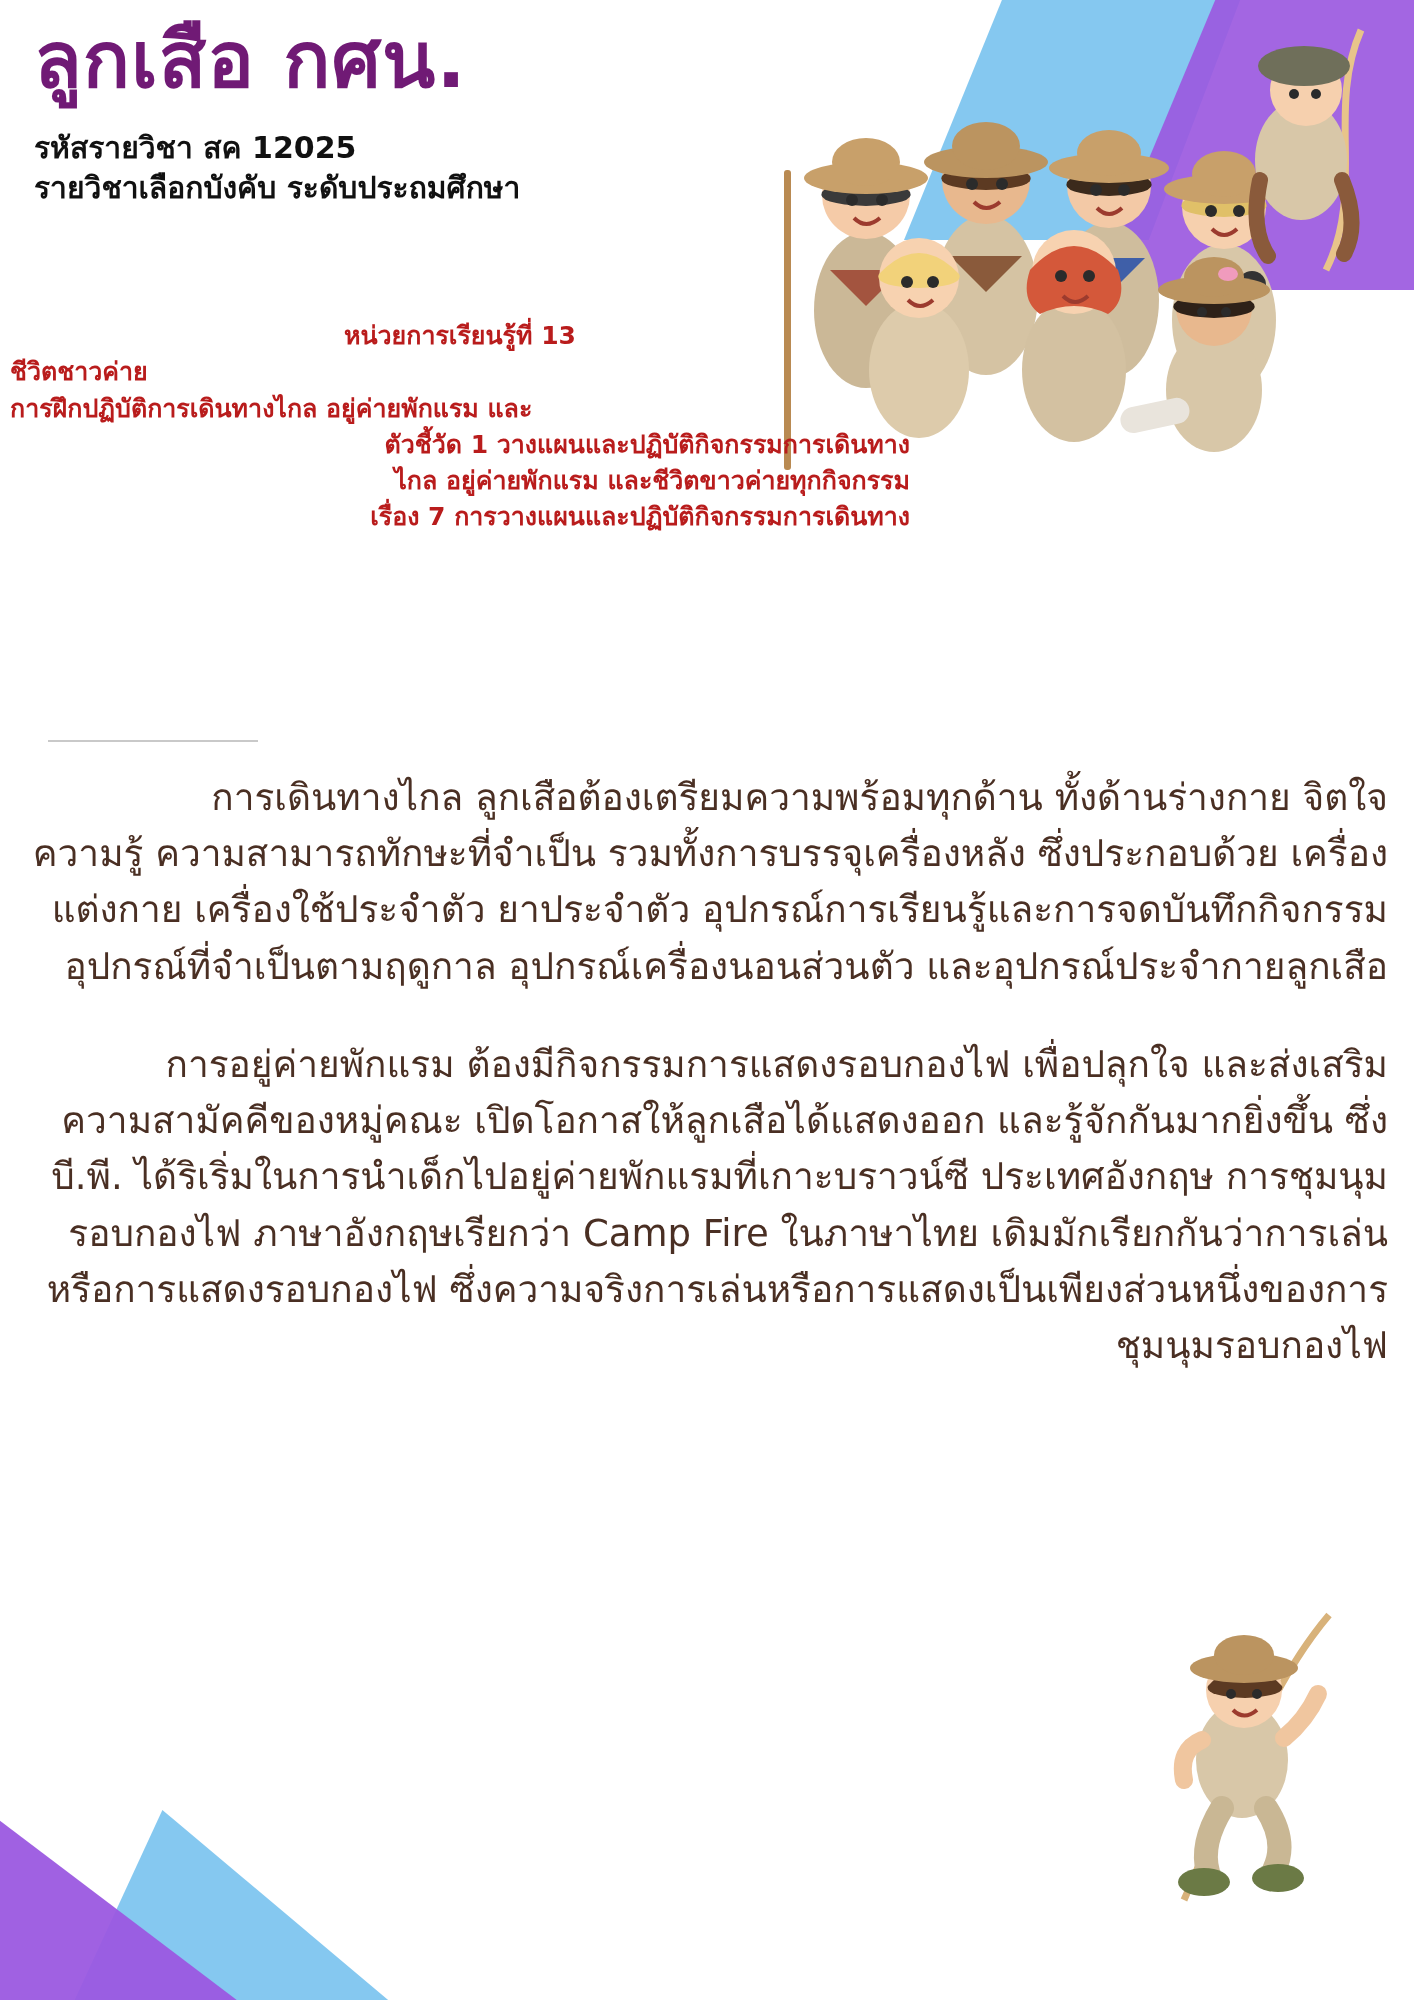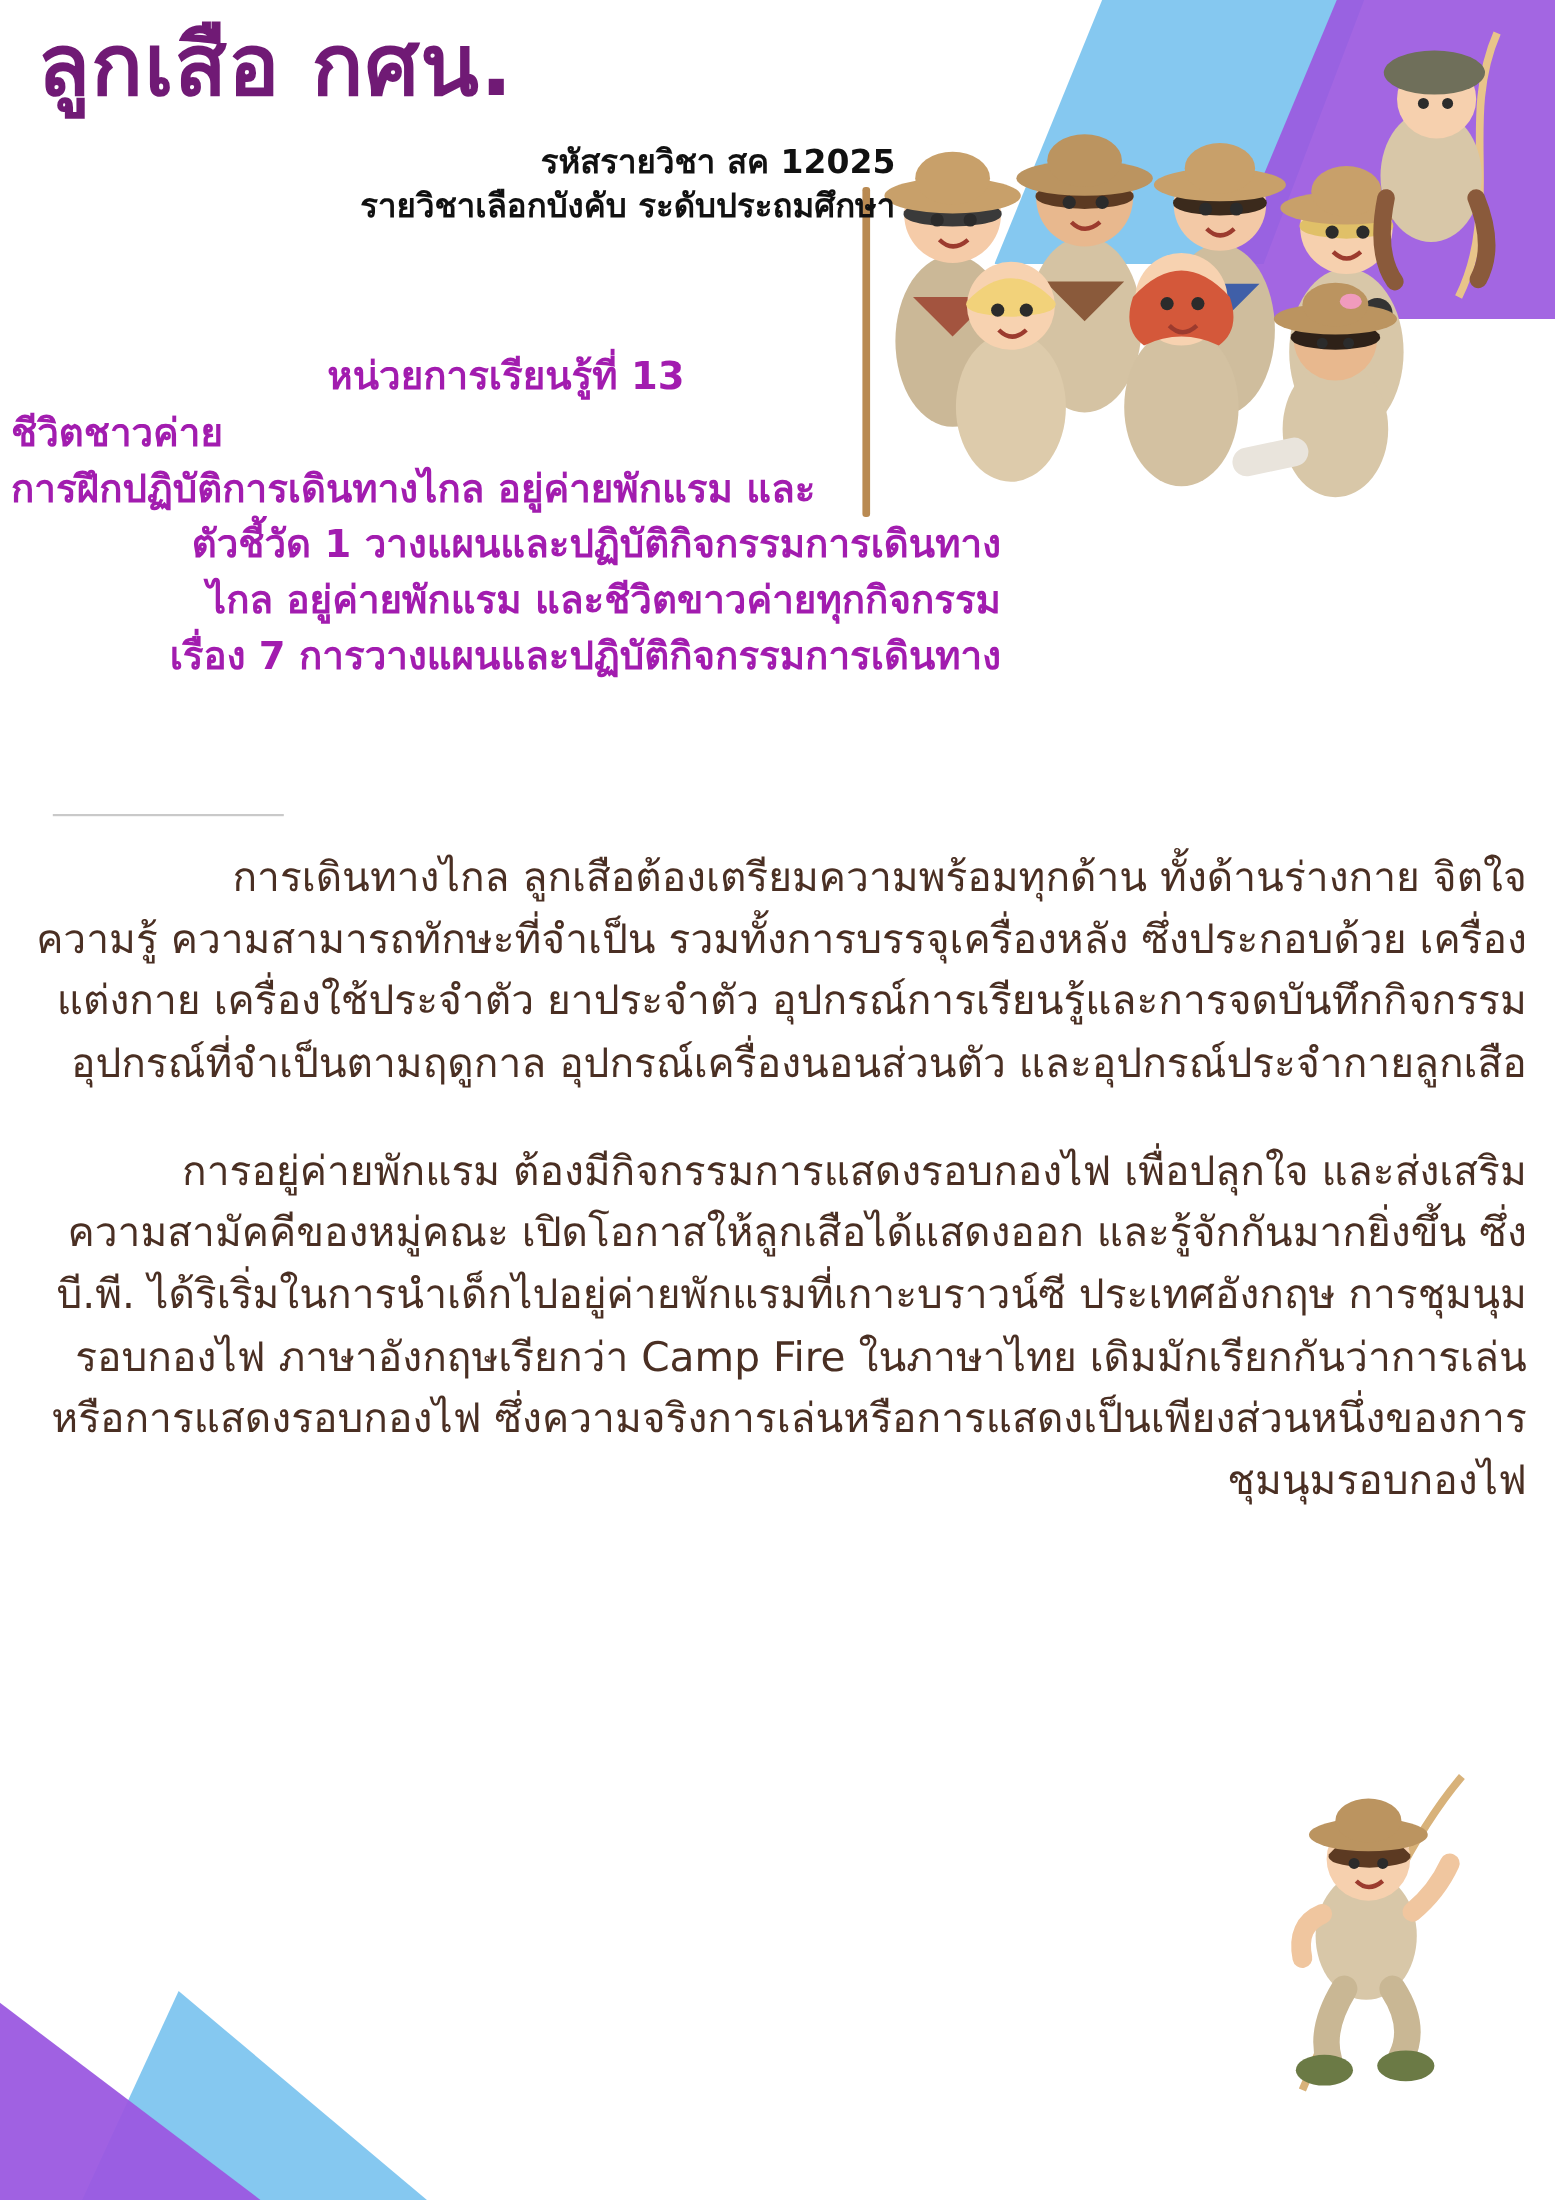--- a/index.html
+++ b/index.html
@@ -64,32 +64,31 @@
     margin: 0 0 24px 0;
     white-space: nowrap;
   }
   .course-code,
   .course-type {
     font-size: 30px;
     font-weight: 700;
     color: #111111;
     line-height: 1.35;
     margin: 0;
-    text-align: right;
   }
 
   
   .heading-block {
     position: absolute;
     top: 318px;
     left: 10px;
     width: 900px;
-    color: #a21caf;
+    color: #b91c1c;
     font-weight: 700;
-    font-size: 35px;
+    font-size: 25px;
     line-height: 1.45;
   }
   .heading-block .line { margin: 0; }
   .unit-line { text-align: center; }
   .indicator { text-align: right; }
 
   .rule {
     position: absolute;
     top: 740px;
     left: 48px;

